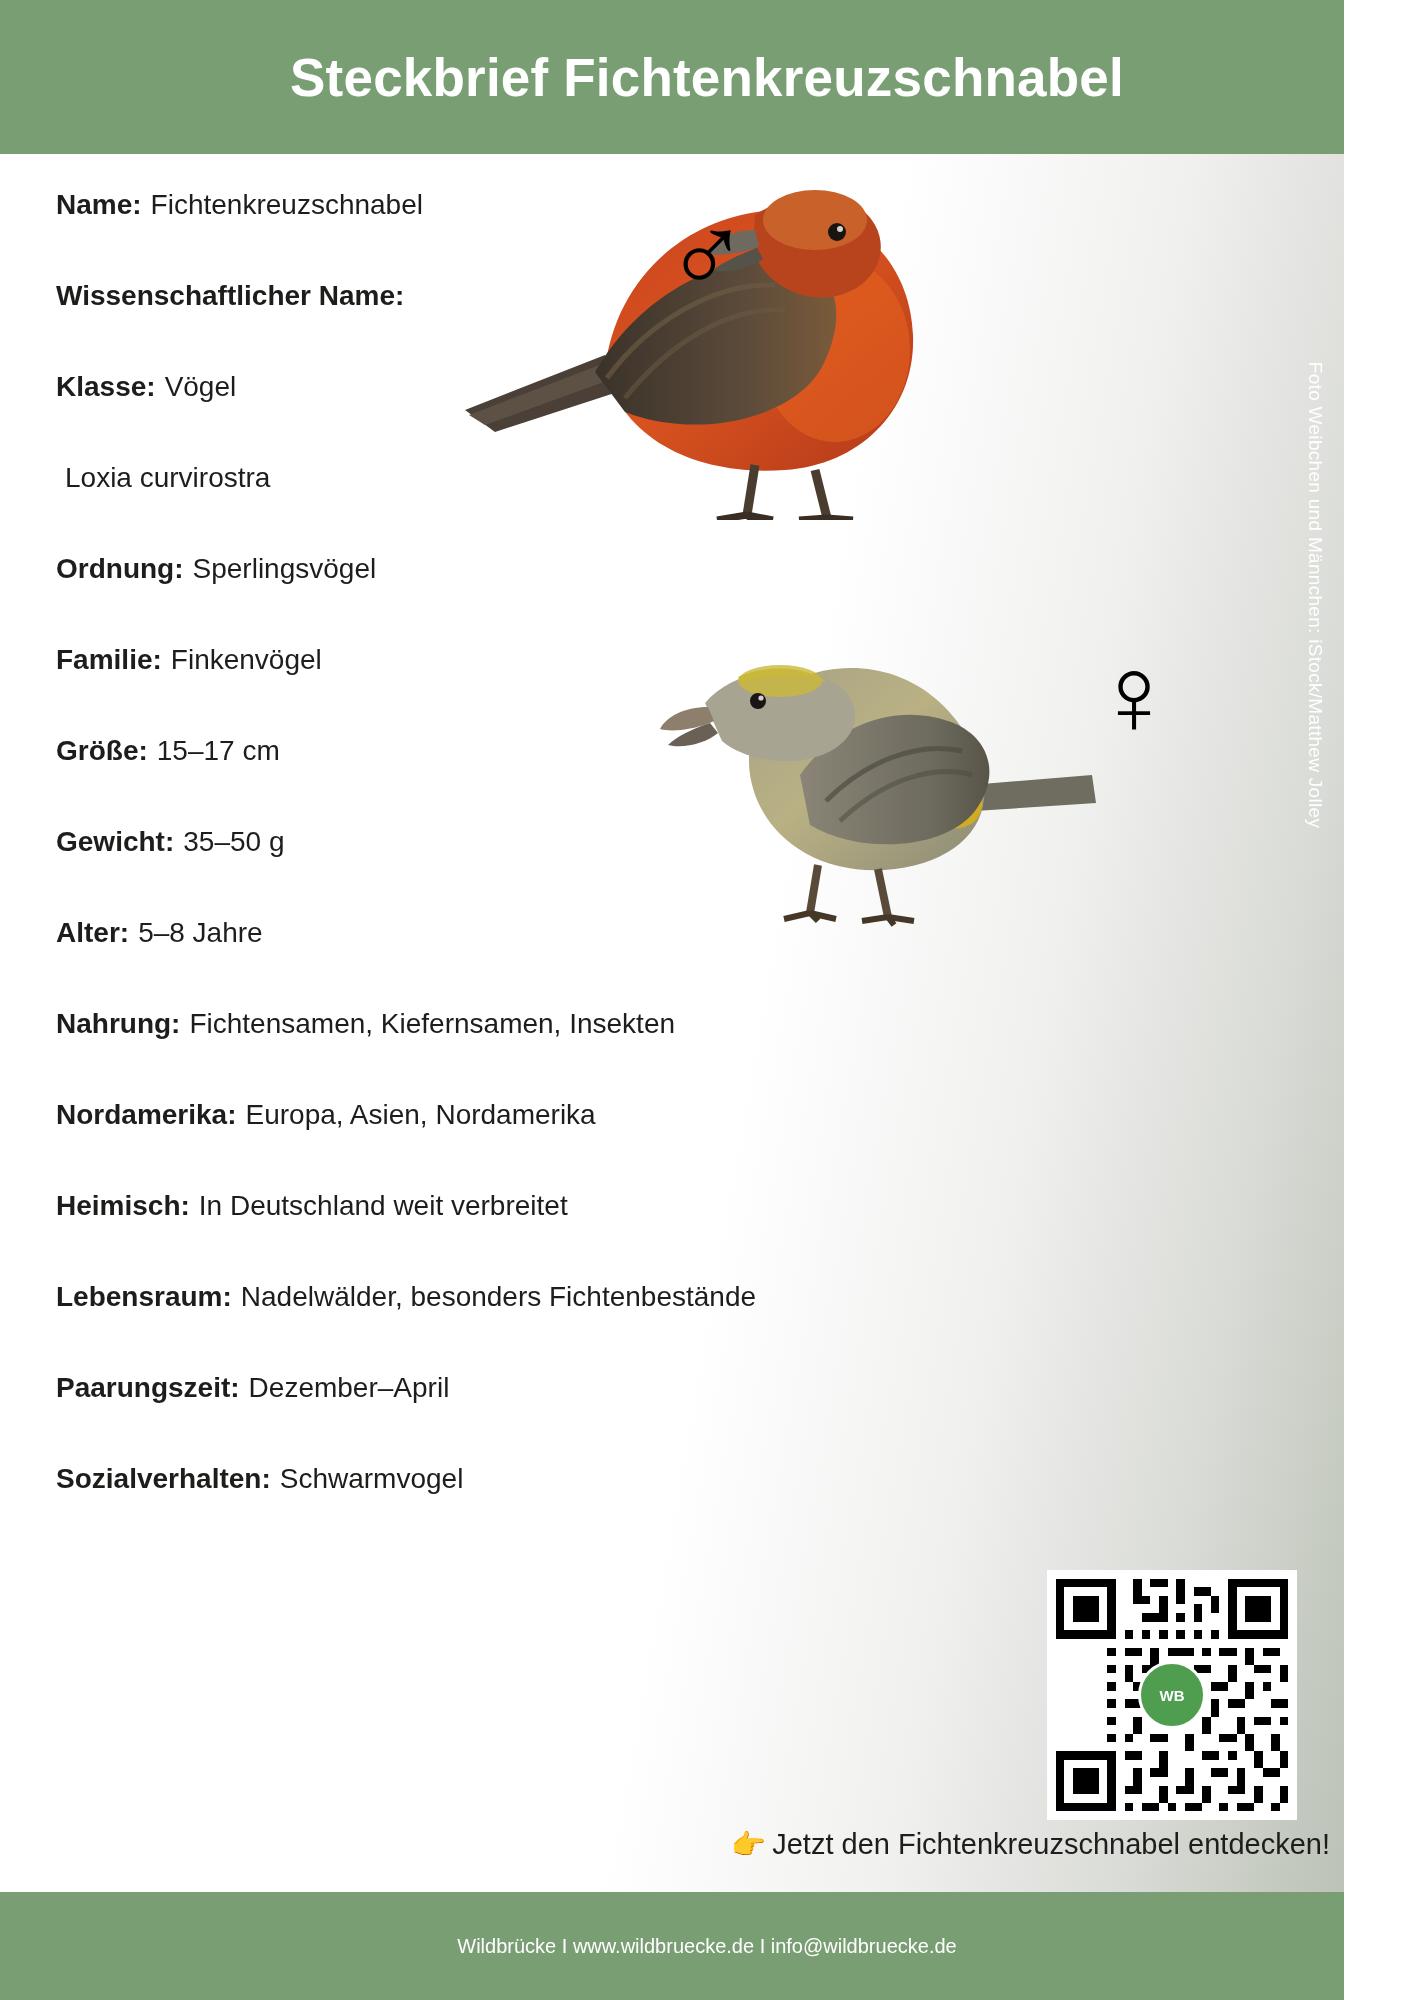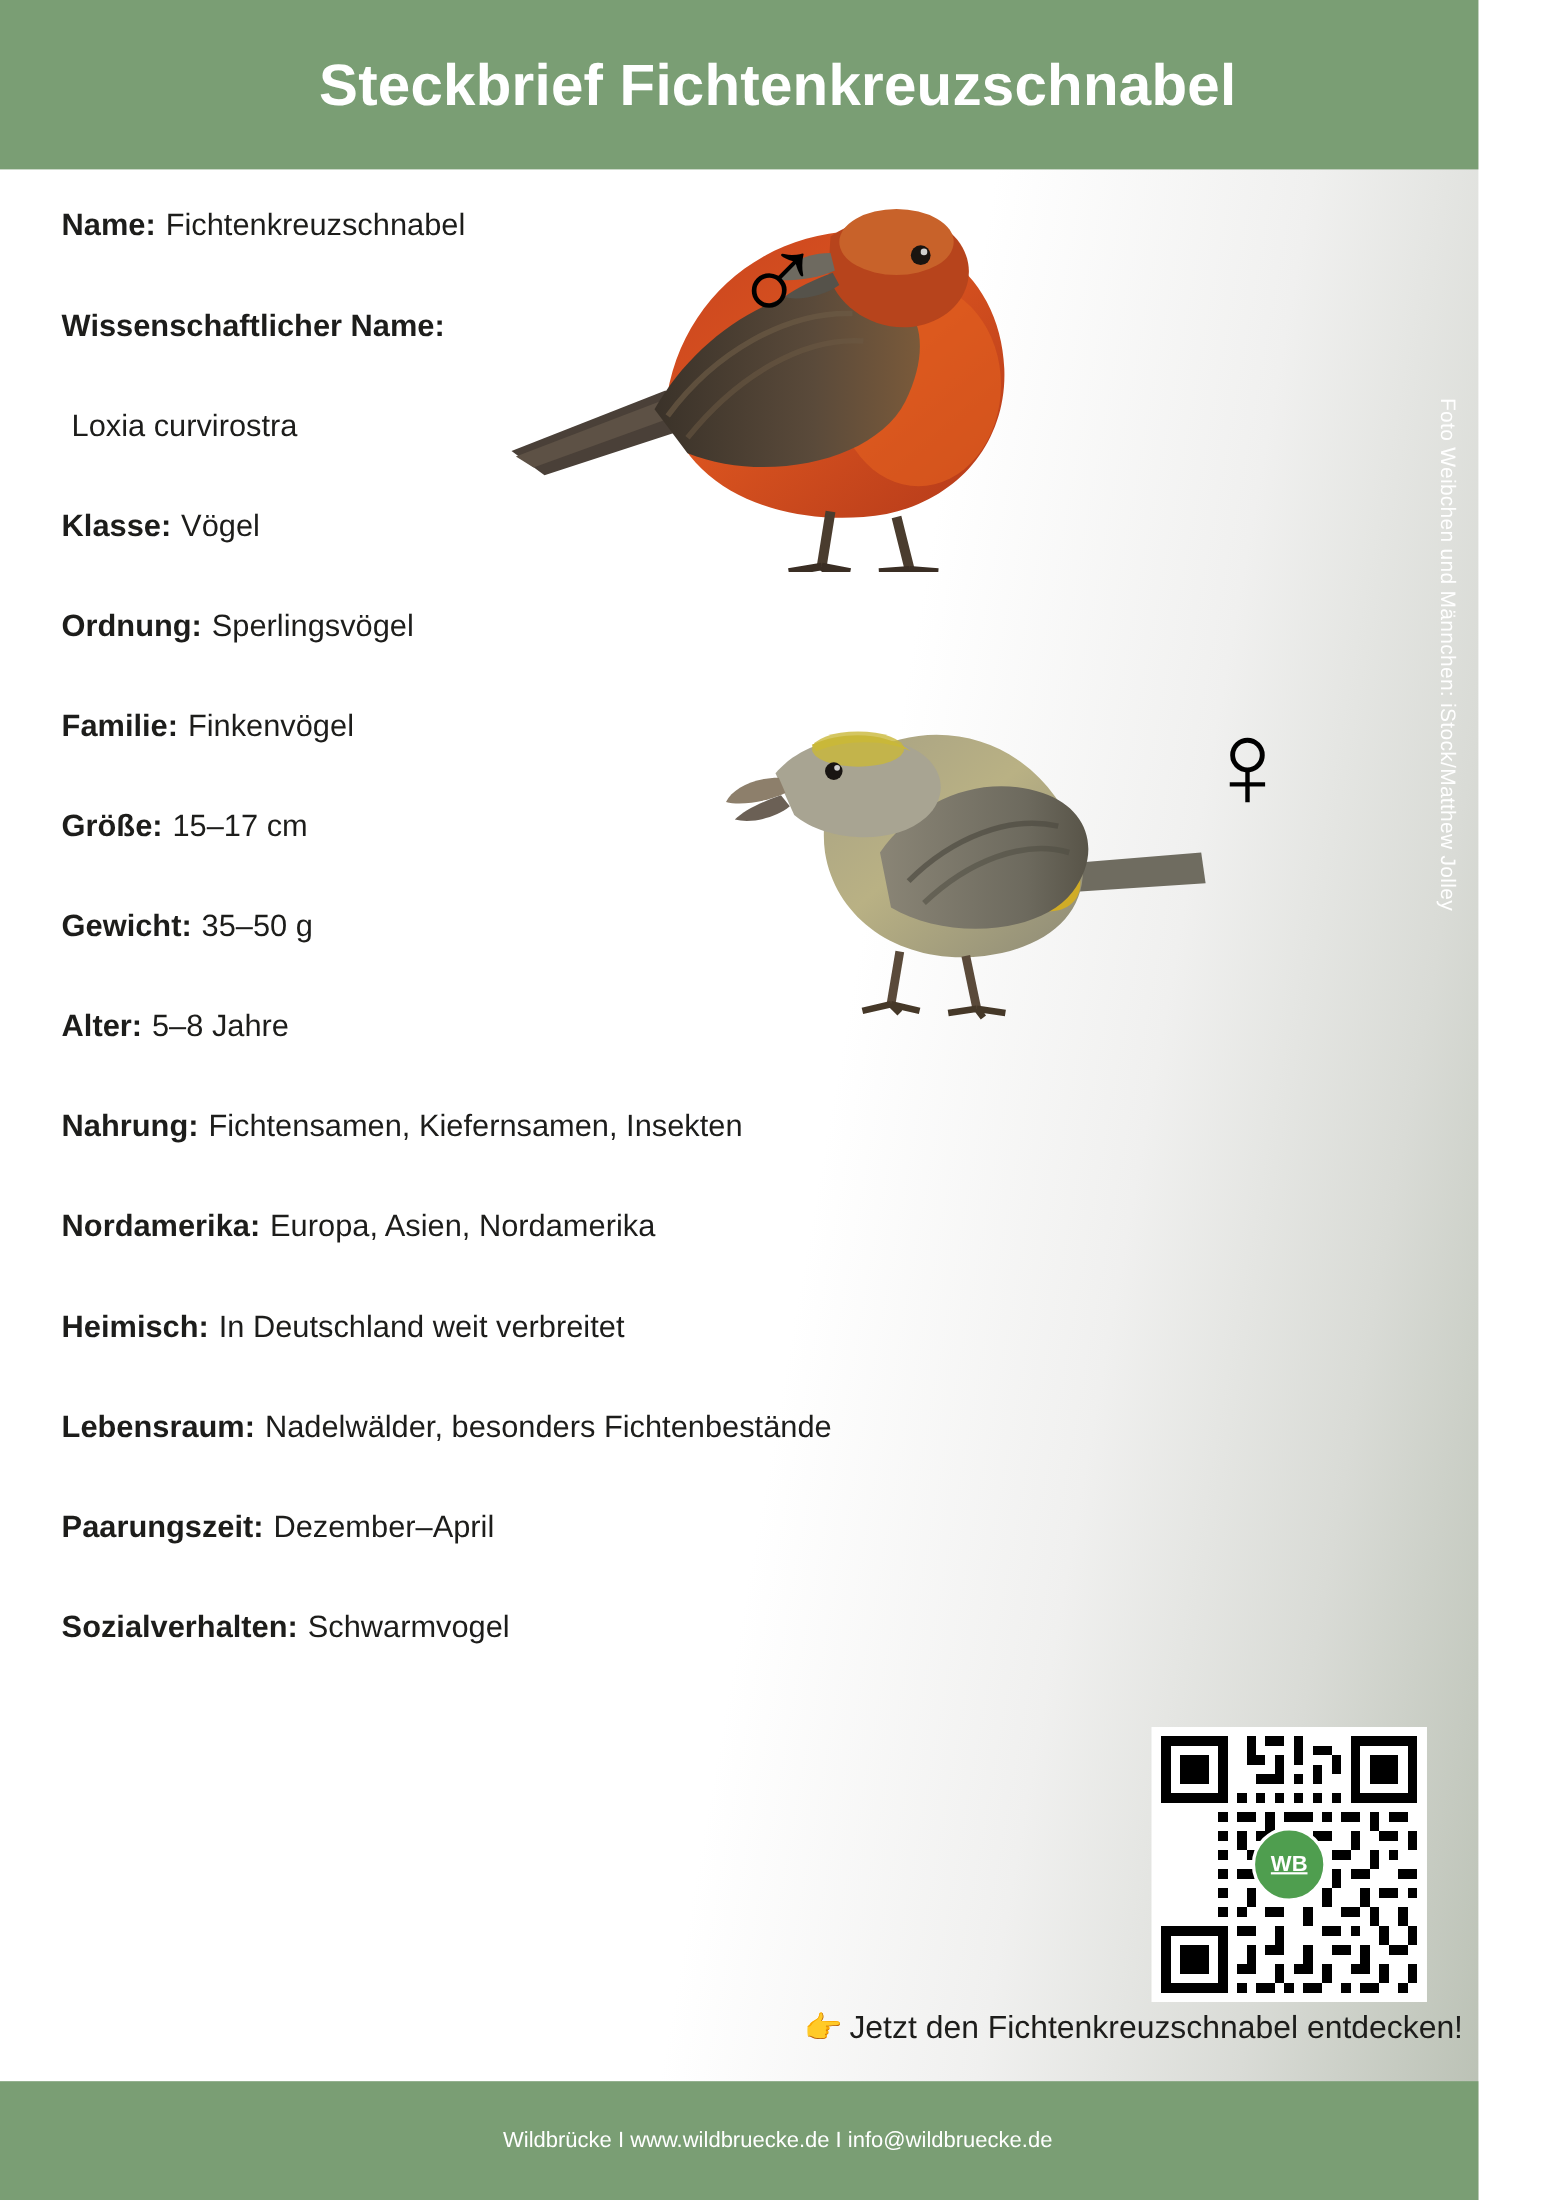--- a/index.html
+++ b/index.html
@@ -168,27 +168,26 @@
   .qr-badge {
     position: absolute;
     left: 50%;
     top: 50%;
     transform: translate(-50%, -50%);
     width: 62px;
     height: 62px;
     border-radius: 50%;
     background: #4f9e4f;
     color: #ffffff;
-    font-size: 20px;
+    font-size: 15px;
     font-weight: bold;
     display: flex;
     align-items: center;
     justify-content: center;
     border: 3px solid #ffffff;
-    text-decoration: underline;
   }
 </style>
 </head>
 <body>
 
 <div class="page">
 
   <div class="header">
     <div class="header-title">Steckbrief Fichtenkreuzschnabel</div>
   </div>
@@ -286,27 +285,27 @@
 
   <div class="facts">
     <div class="fact-row">
       <span class="fact-label">Name:</span>
       <span class="fact-value">Fichtenkreuzschnabel</span>
     </div>
     <div class="fact-row">
       <span class="fact-label">Wissenschaftlicher Name:</span>
       <span class="fact-value"></span>
     </div>
+    <div class="fact-row">
+      <span class="fact-label">Klasse:</span>
+      <span class="fact-value">Vögel</span>
+    </div>
     <div class="fact-row continuation">
       <span class="fact-label"></span>
       <span class="fact-value">Loxia curvirostra</span>
-    </div>
-    <div class="fact-row">
-      <span class="fact-label">Klasse:</span>
-      <span class="fact-value">Vögel</span>
     </div>
     <div class="fact-row">
       <span class="fact-label">Ordnung:</span>
       <span class="fact-value">Sperlingsvögel</span>
     </div>
     <div class="fact-row">
       <span class="fact-label">Familie:</span>
       <span class="fact-value">Finkenvögel</span>
     </div>
     <div class="fact-row">

